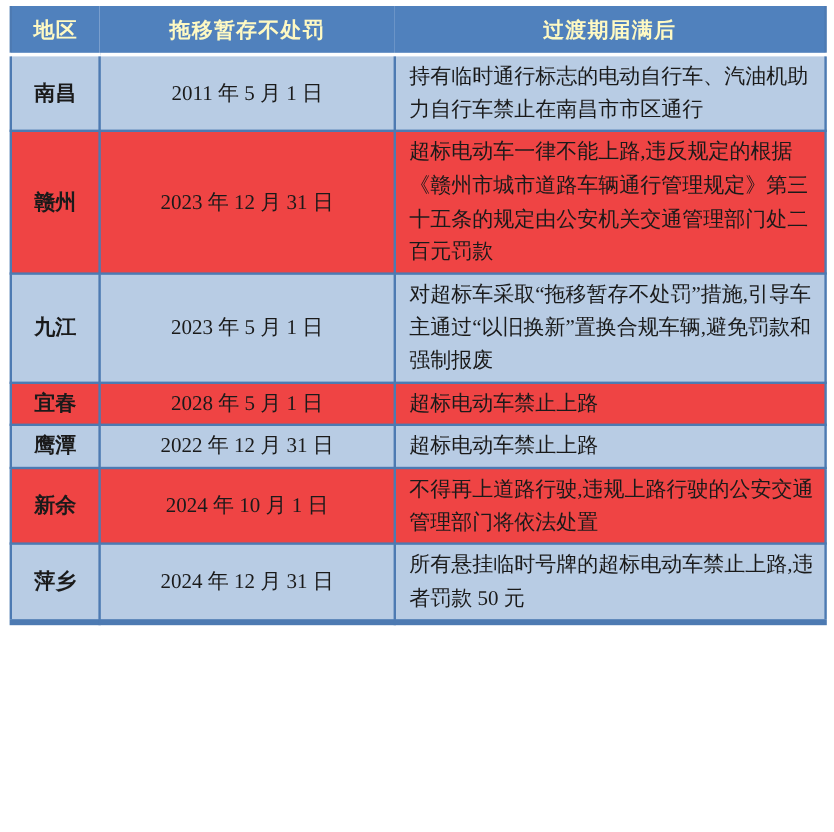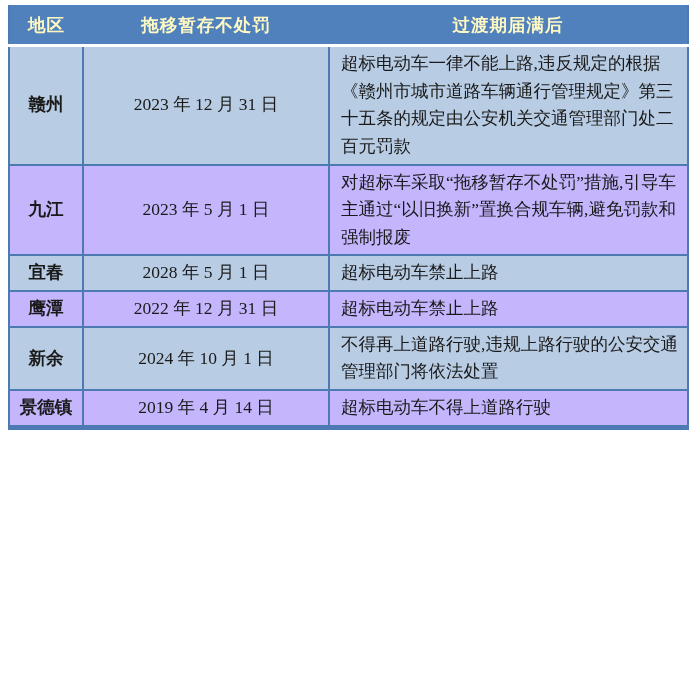--- a/index.html
+++ b/index.html
@@ -38,21 +38,21 @@
     border-bottom: 3px solid #ffffff;
     letter-spacing: 1px;
   }
   tbody td {
     border: 2px solid #4d7ab2;
     font-size: 17.5px;
     color: #1a1a1a;
     line-height: 1.58;
     padding: 3px 6px;
     vertical-align: middle;
-    background: #c4b5fd;
+    background: #ef4444;
   }
   tbody tr:nth-child(odd) td {
     background: #b8cce4;
   }
   td.cell-region {
     text-align: center;
     font-weight: bold;
     padding-left: 2px;
     padding-right: 2px;
   }
@@ -76,20 +76,25 @@
       <col class="c-after">
     </colgroup>
     <thead>
       <tr>
         <th>地区</th>
         <th>拖移暂存不处罚</th>
         <th>过渡期届满后</th>
       </tr>
     </thead>
     <tbody>
+  <tr>
+    <td class="cell-region">南昌</td>
+    <td class="cell-deadline">2011 年 5 月 1 日</td>
+    <td class="cell-after">持有临时通行标志的电动自行车、汽油机助力自行车禁止在南昌市市区通行</td>
+  </tr>
 
   <tr>
     <td class="cell-region">赣州</td>
     <td class="cell-deadline">2023 年 12 月 31 日</td>
     <td class="cell-after">超标电动车一律不能上路,违反规定的根据《赣州市城市道路车辆通行管理规定》第三十五条的规定由公安机关交通管理部门处二百元罚款</td>
   </tr>
 
   <tr>
     <td class="cell-region">九江</td>
     <td class="cell-deadline">2023 年 5 月 1 日</td>
@@ -109,22 +114,22 @@
     <td class="cell-deadline">2022 年 12 月 31 日</td>
     <td class="cell-after">超标电动车禁止上路</td>
   </tr>
 
   <tr>
     <td class="cell-region">新余</td>
     <td class="cell-deadline">2024 年 10 月 1 日</td>
     <td class="cell-after">不得再上道路行驶,违规上路行驶的公安交通管理部门将依法处置</td>
   </tr>
 
+  <tr>
+    <td class="cell-region">萍乡</td>
+    <td class="cell-deadline">2024 年 12 月 31 日</td>
+    <td class="cell-after">所有悬挂临时号牌的超标电动车禁止上路,违者罚款 50 元</td>
+  </tr>
 
-  <tr>
-    <td class="cell-region">景德镇</td>
-    <td class="cell-deadline">2019 年 4 月 14 日</td>
-    <td class="cell-after">超标电动车不得上道路行驶</td>
-  </tr>
 
 </tbody>
   </table>
 </div>
 
 </body></html>

